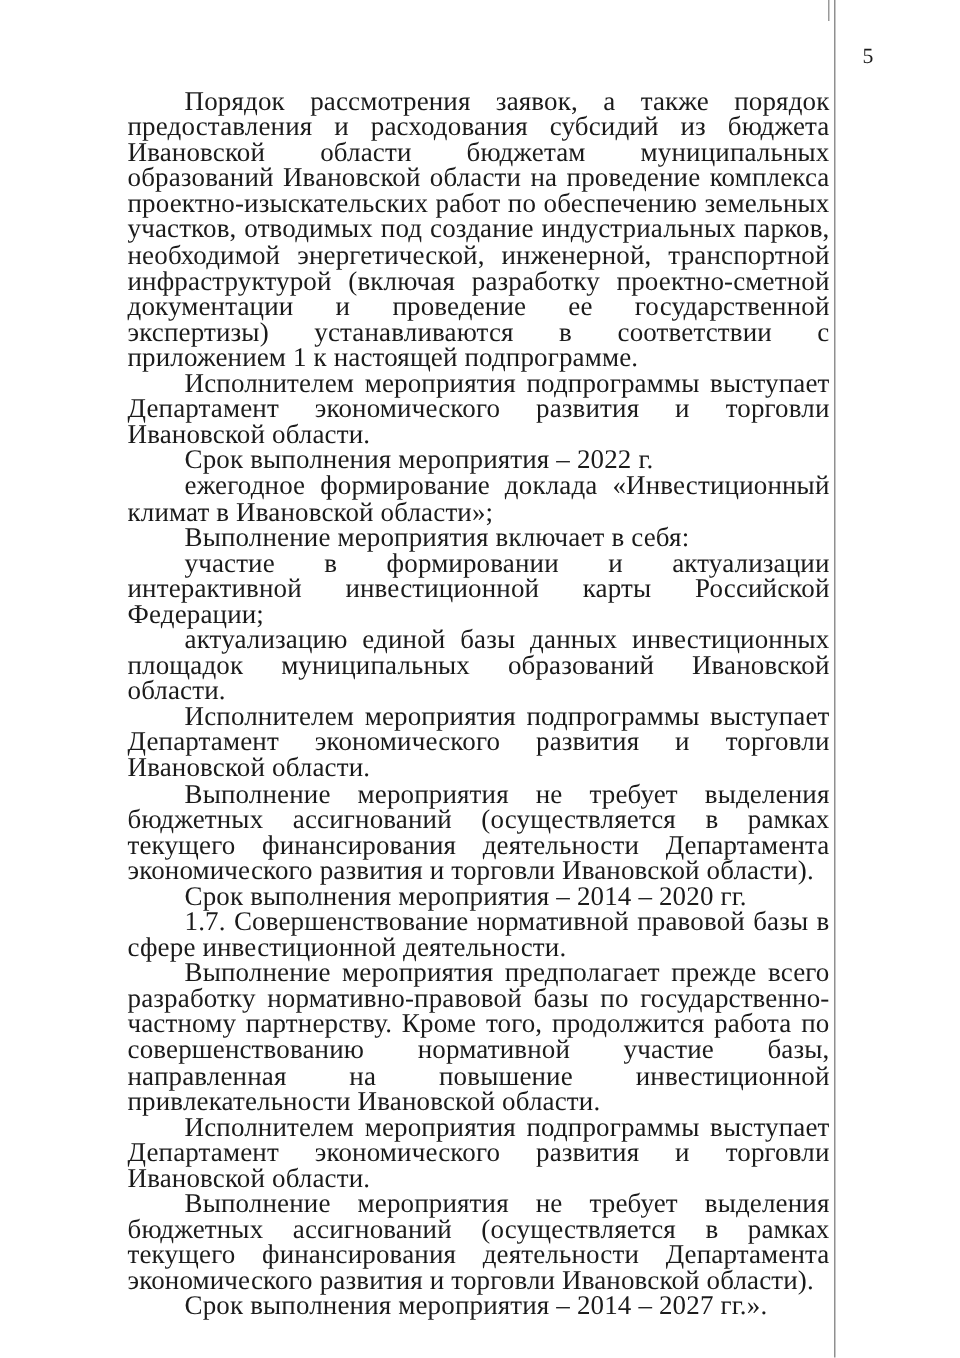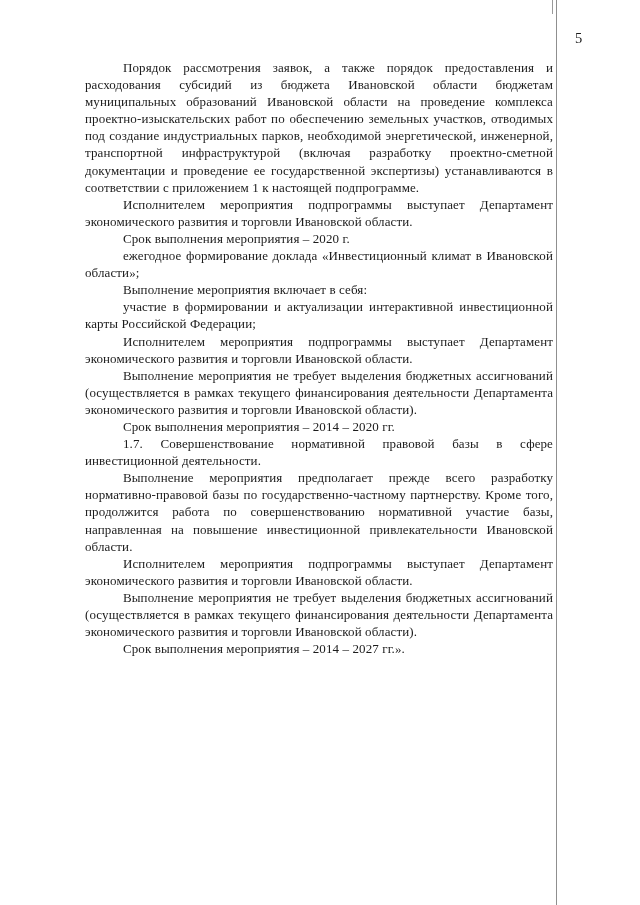--- a/index.html
+++ b/index.html
@@ -39,21 +39,21 @@
     top: 30px;
     left: 575px;
     font-size: 14.5px;
     color: #1b1b1b;
   }
   .body-text {
     position: absolute;
     top: 59px;
     left: 85px;
     width: 468px;
-    font-size: 13px;
+    font-size: 18px;
     line-height: 17.1px;
     text-align: justify;
     letter-spacing: 0.1px;
   }
   .body-text p {
     margin: 0;
     padding: 0;
     text-indent: 38px;
   }
 </style>
@@ -61,24 +61,25 @@
 <body>
 
 <div class="page">
   <div class="scan-tick-top"></div>
   <div class="scan-line"></div>
   <div class="page-number">5</div>
 
   <div class="body-text">
     <p>Порядок рассмотрения заявок, а также порядок предоставления и расходования субсидий из бюджета Ивановской области бюджетам муниципальных образований Ивановской области на проведение комплекса проектно-изыскательских работ по обеспечению земельных участков, отводимых под создание индустриальных парков, необходимой энергетической, инженерной, транспортной инфраструктурой (включая разработку проектно-сметной документации и проведение ее государственной экспертизы) устанавливаются в соответствии с приложением 1 к настоящей подпрограмме.</p>
     <p>Исполнителем мероприятия подпрограммы выступает Департамент экономического развития и торговли Ивановской области.</p>
-    <p>Срок выполнения мероприятия – 2020 г.</p>
+    <p>Срок выполнения мероприятия – 2022 г.</p>
     <p>ежегодное формирование доклада «Инвестиционный климат в Ивановской области»;</p>
     <p>Выполнение мероприятия включает в себя:</p>
     <p>участие в формировании и актуализации интерактивной инвестиционной карты Российской Федерации;</p>
+    <p>актуализацию единой базы данных инвестиционных площадок муниципальных образований Ивановской области.</p>
     <p>Исполнителем мероприятия подпрограммы выступает Департамент экономического развития и торговли Ивановской области.</p>
     <p>Выполнение мероприятия не требует выделения бюджетных ассигнований (осуществляется в рамках текущего финансирования деятельности Департамента экономического развития и торговли Ивановской области).</p>
     <p>Срок выполнения мероприятия – 2014 – 2020 гг.</p>
     <p>1.7. Совершенствование нормативной правовой базы в сфере инвестиционной деятельности.</p>
     <p>Выполнение мероприятия предполагает прежде всего разработку нормативно-правовой базы по государственно-частному партнерству. Кроме того, продолжится работа по совершенствованию нормативной участие базы, направленная на повышение инвестиционной привлекательности Ивановской области.</p>
     <p>Исполнителем мероприятия подпрограммы выступает Департамент экономического развития и торговли Ивановской области.</p>
     <p>Выполнение мероприятия не требует выделения бюджетных ассигнований (осуществляется в рамках текущего финансирования деятельности Департамента экономического развития и торговли Ивановской области).</p>
     <p>Срок выполнения мероприятия – 2014 – 2027 гг.».</p>
   </div>
 </div>

